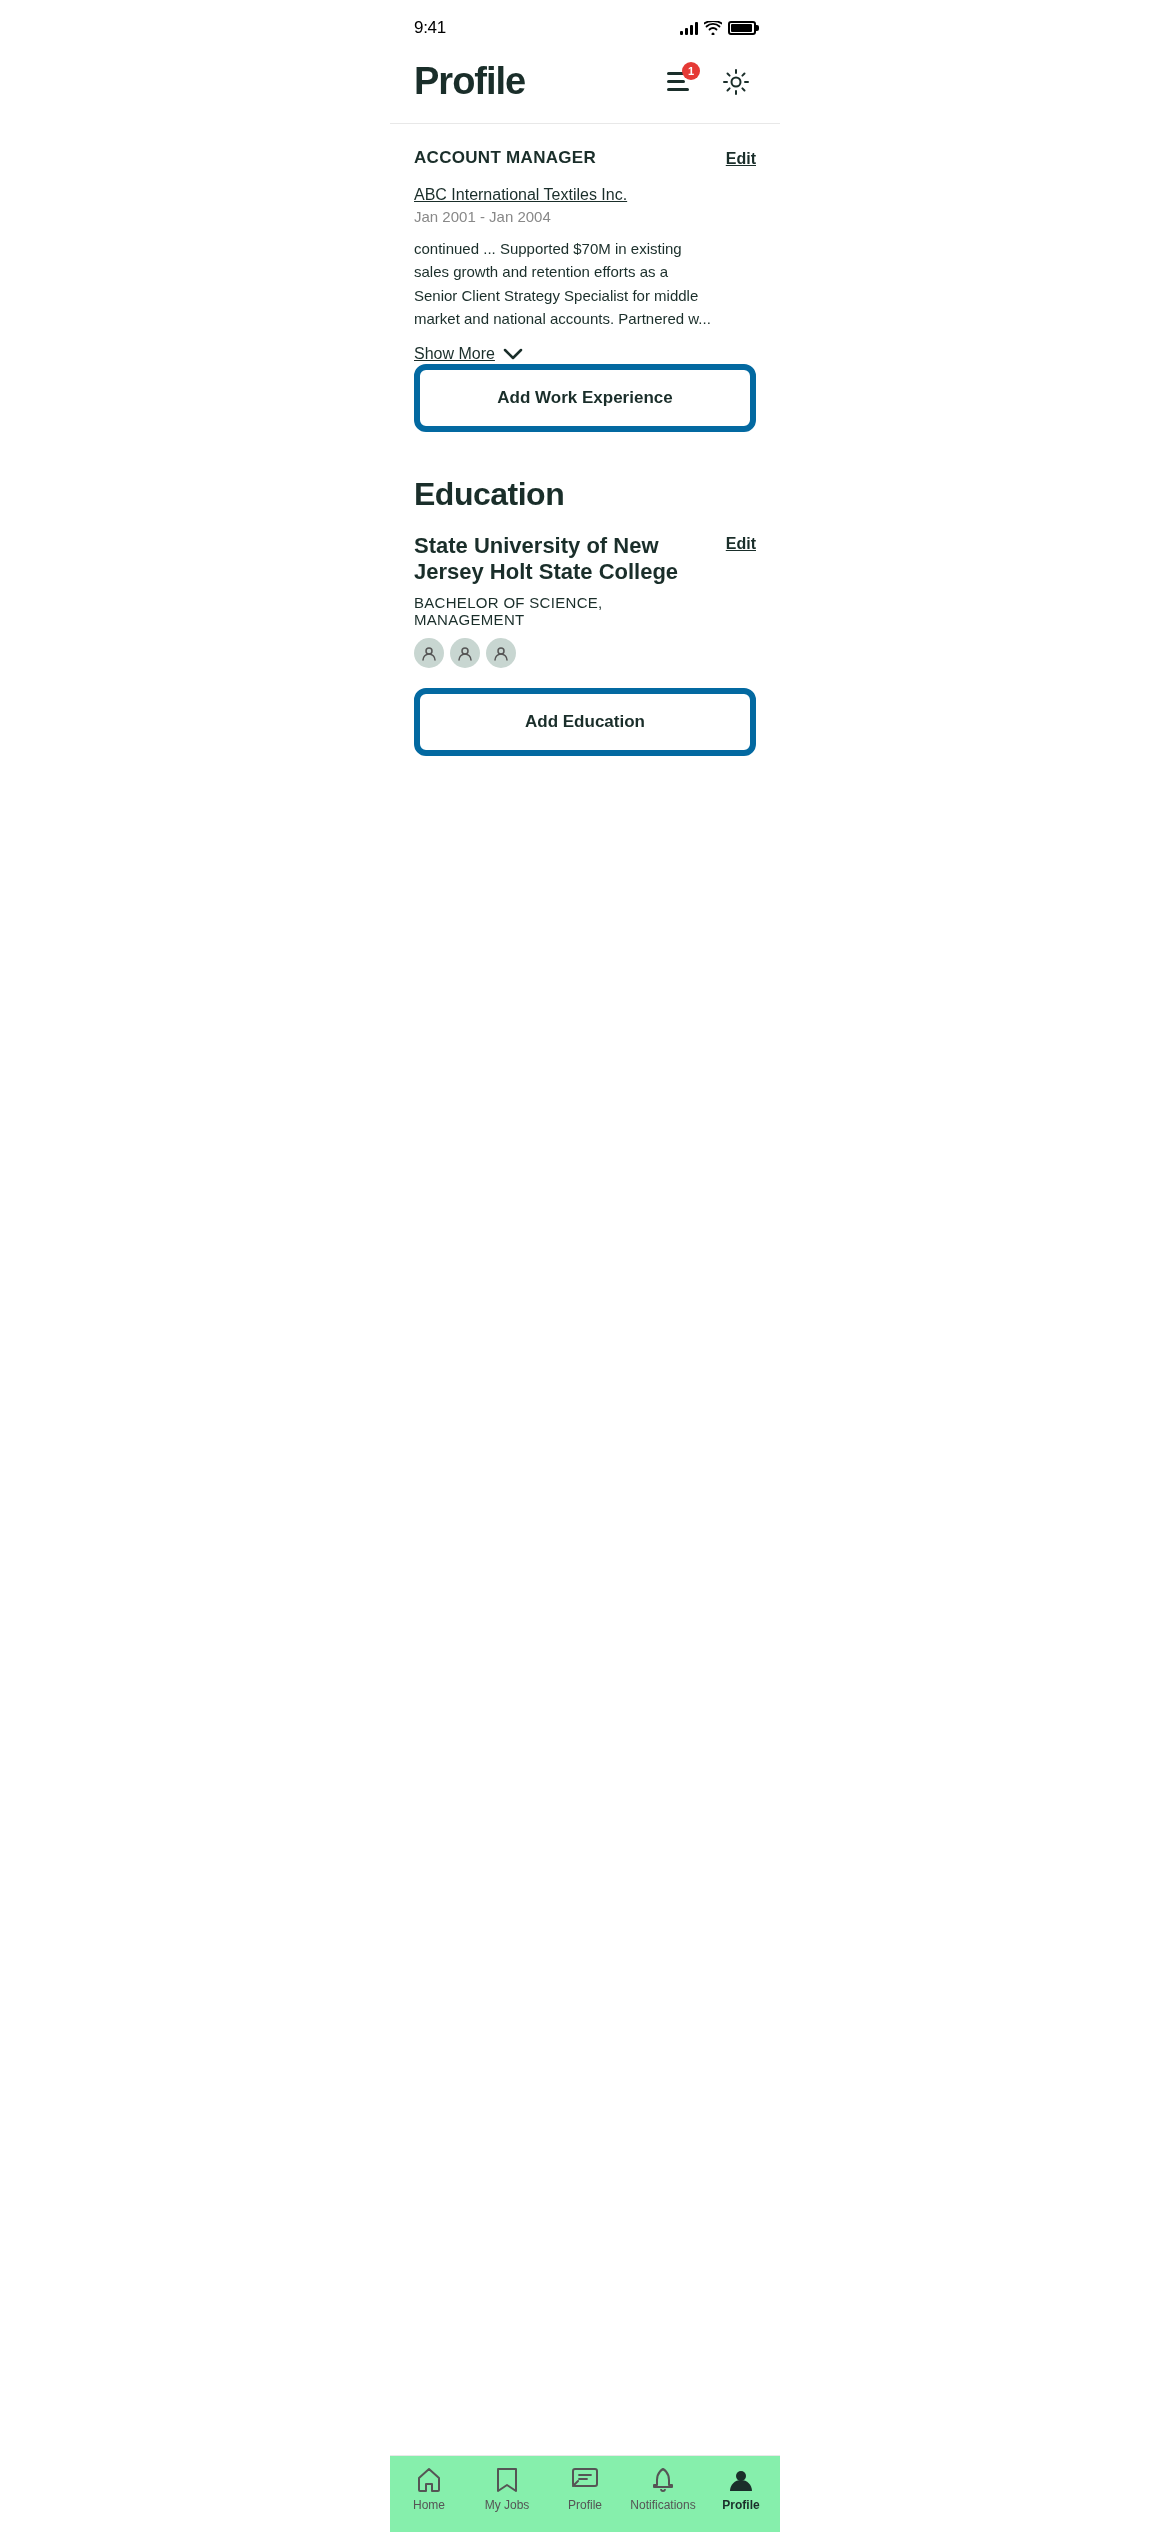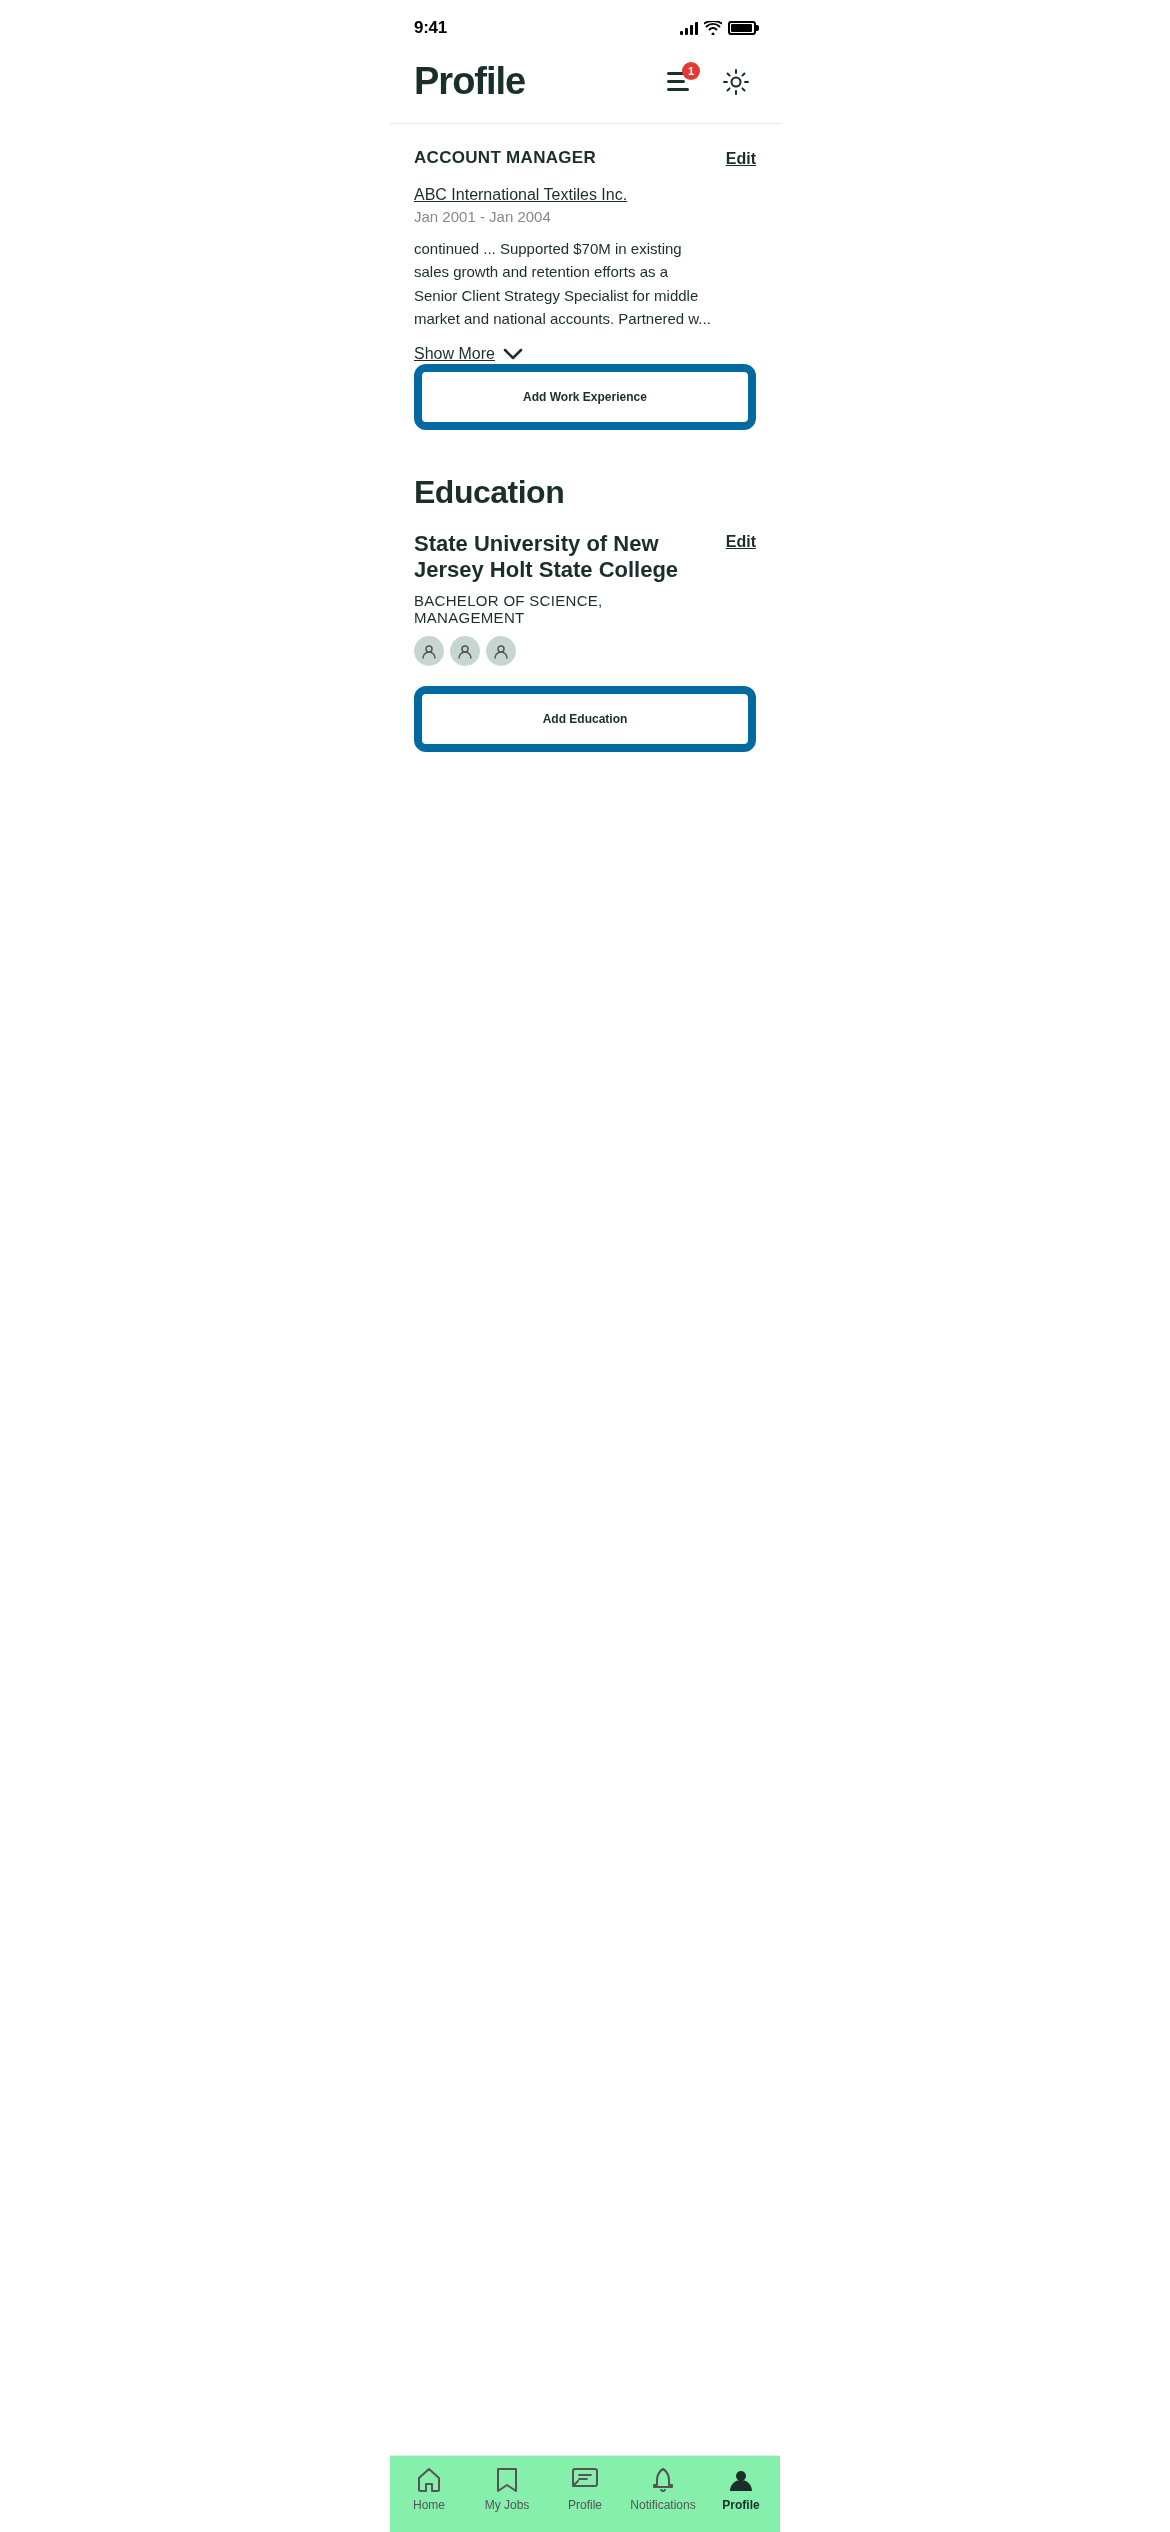--- a/index.html
+++ b/index.html
@@ -19,21 +19,21 @@
     .status-bar {
       display: flex;
       justify-content: space-between;
       align-items: center;
       padding: 14px 24px 6px;
       height: 48px;
     }
 
     .status-time {
       font-size: 17px;
-      font-weight: 700;
+      font-weight: 400;
       color: #000;
       letter-spacing: -0.3px;
     }
 
     .status-icons {
       display: flex;
       align-items: center;
       gap: 6px;
     }
 
@@ -216,24 +216,24 @@
       display: flex;
       align-items: center;
       justify-content: center;
     }
 
     
     .add-btn {
       display: block;
       width: 100%;
       padding: 18px;
-      border: 8px solid #0369a1;
+      border: 6px solid #0369a1;
       border-radius: 12px;
       background: #fff;
-      font-size: 12px;
+      font-size: 17px;
       font-weight: 600;
       color: #1a2e2a;
       text-align: center;
       cursor: pointer;
       margin-bottom: 12px;
     }
 
     
     .education-section {
       padding: 32px 24px 0;

